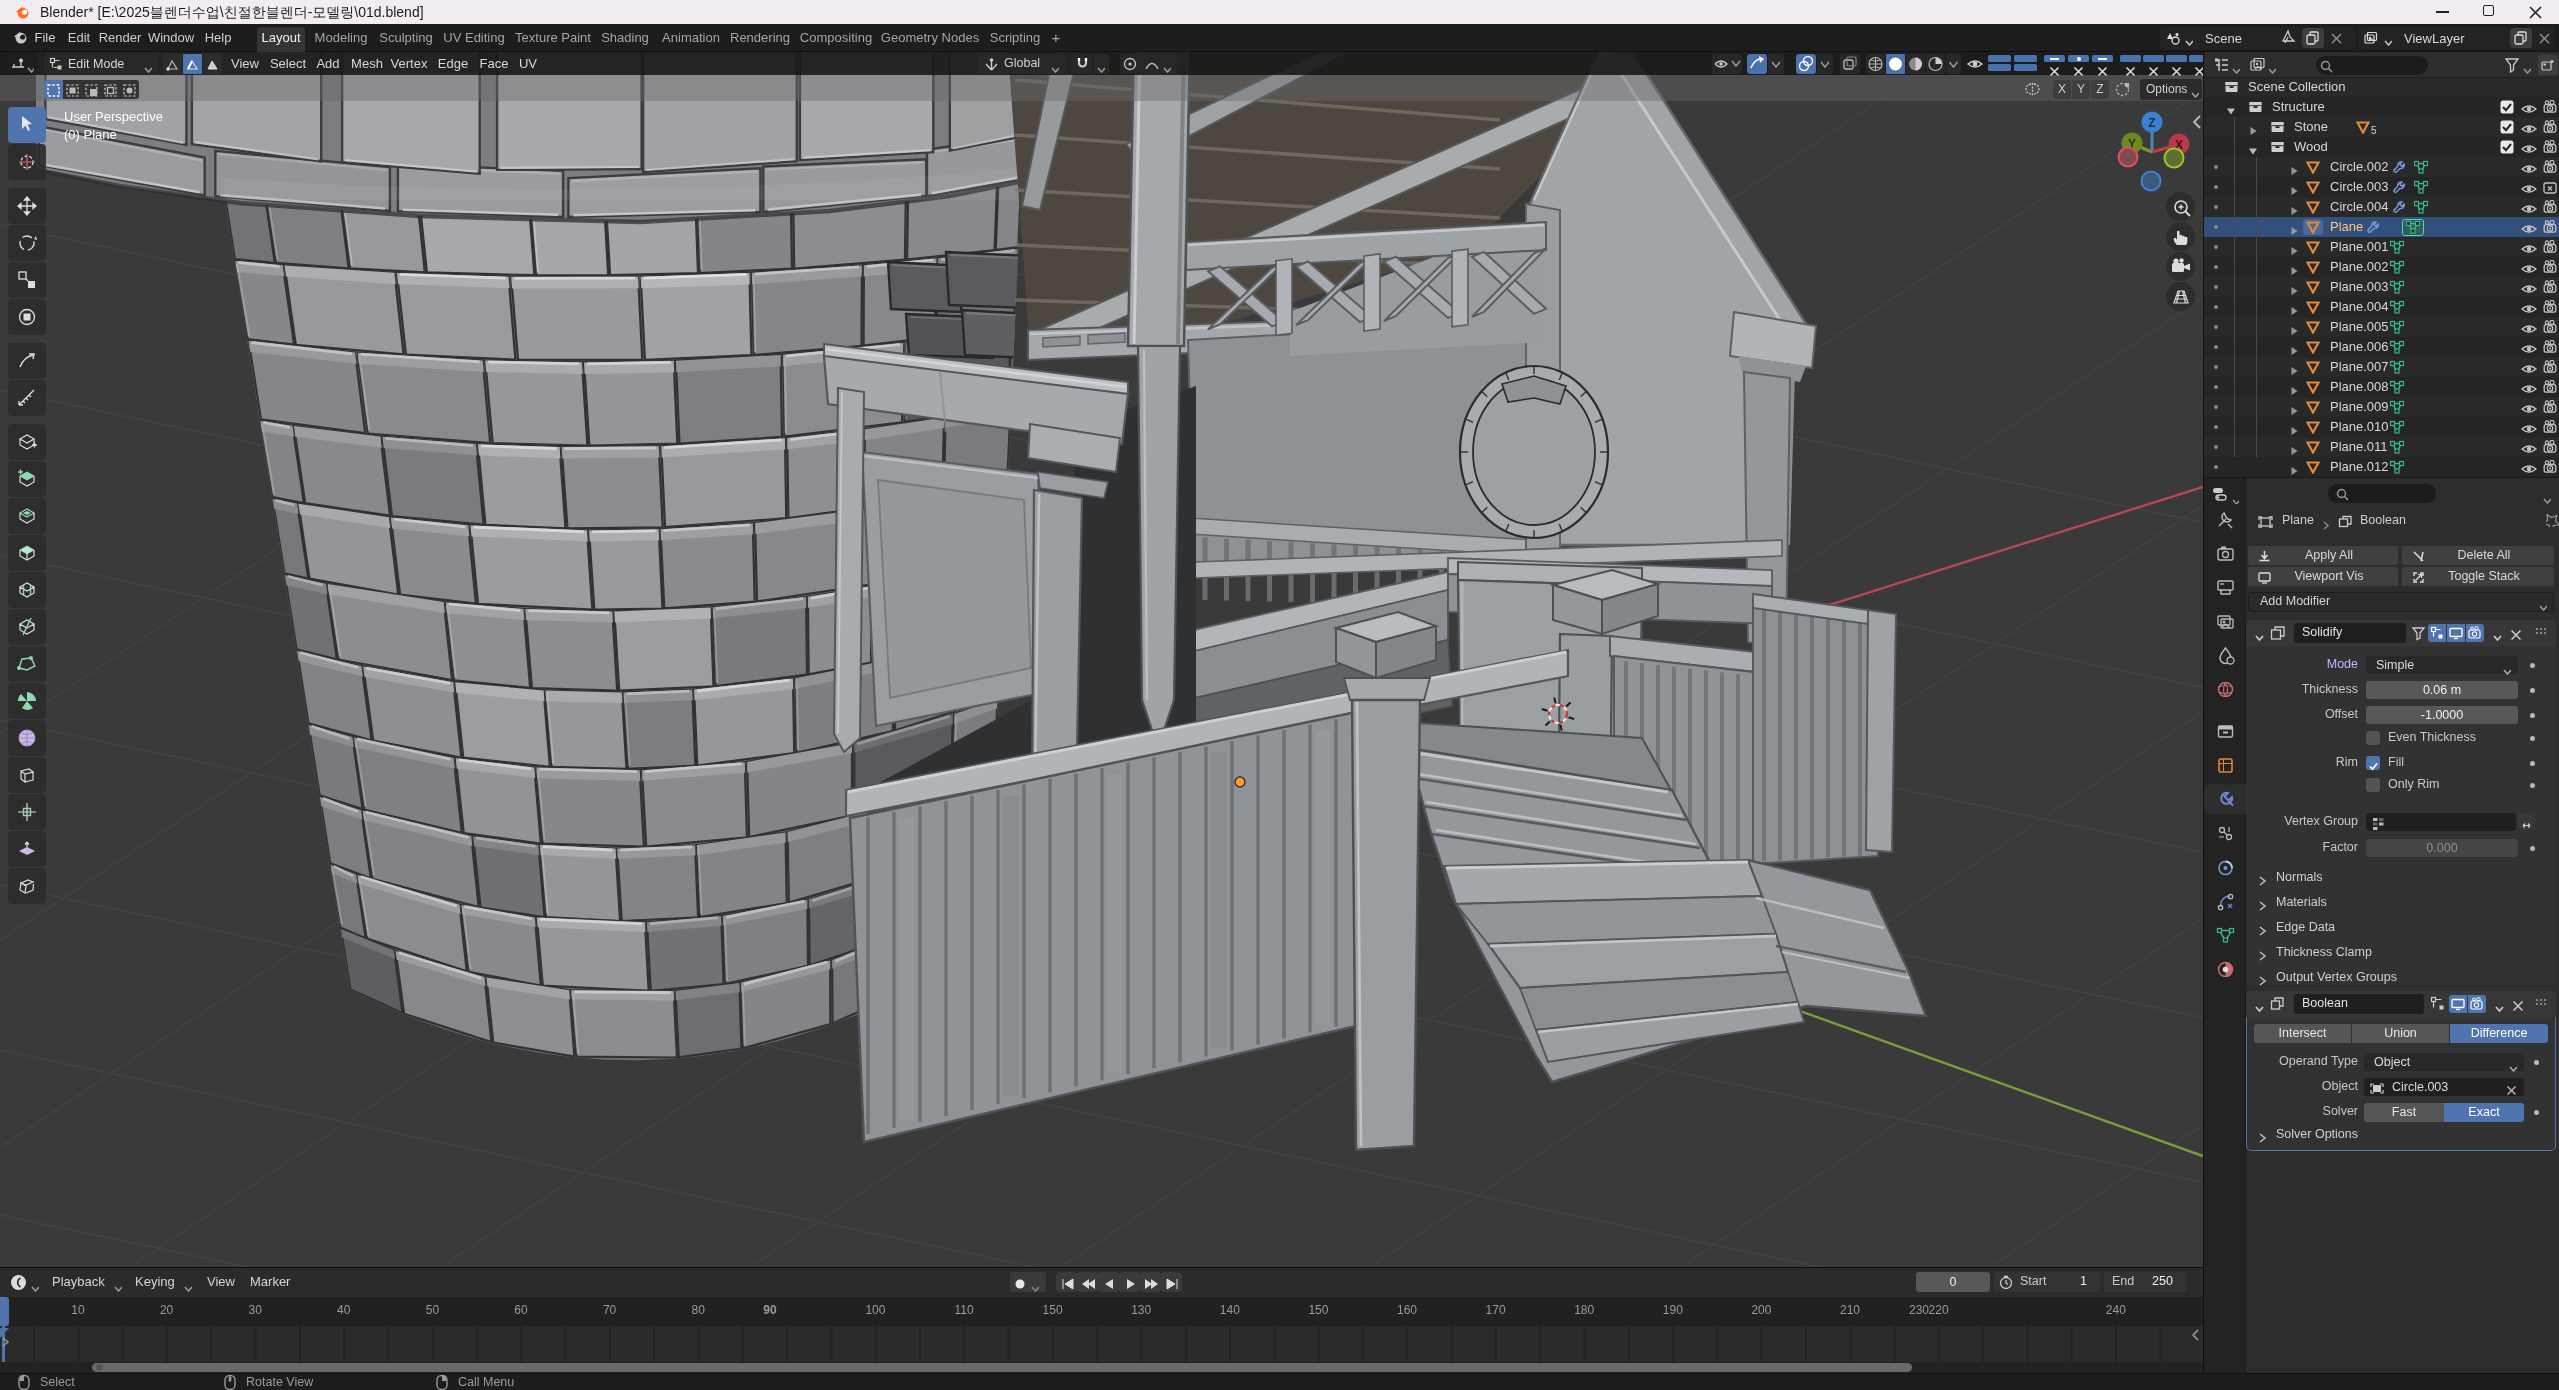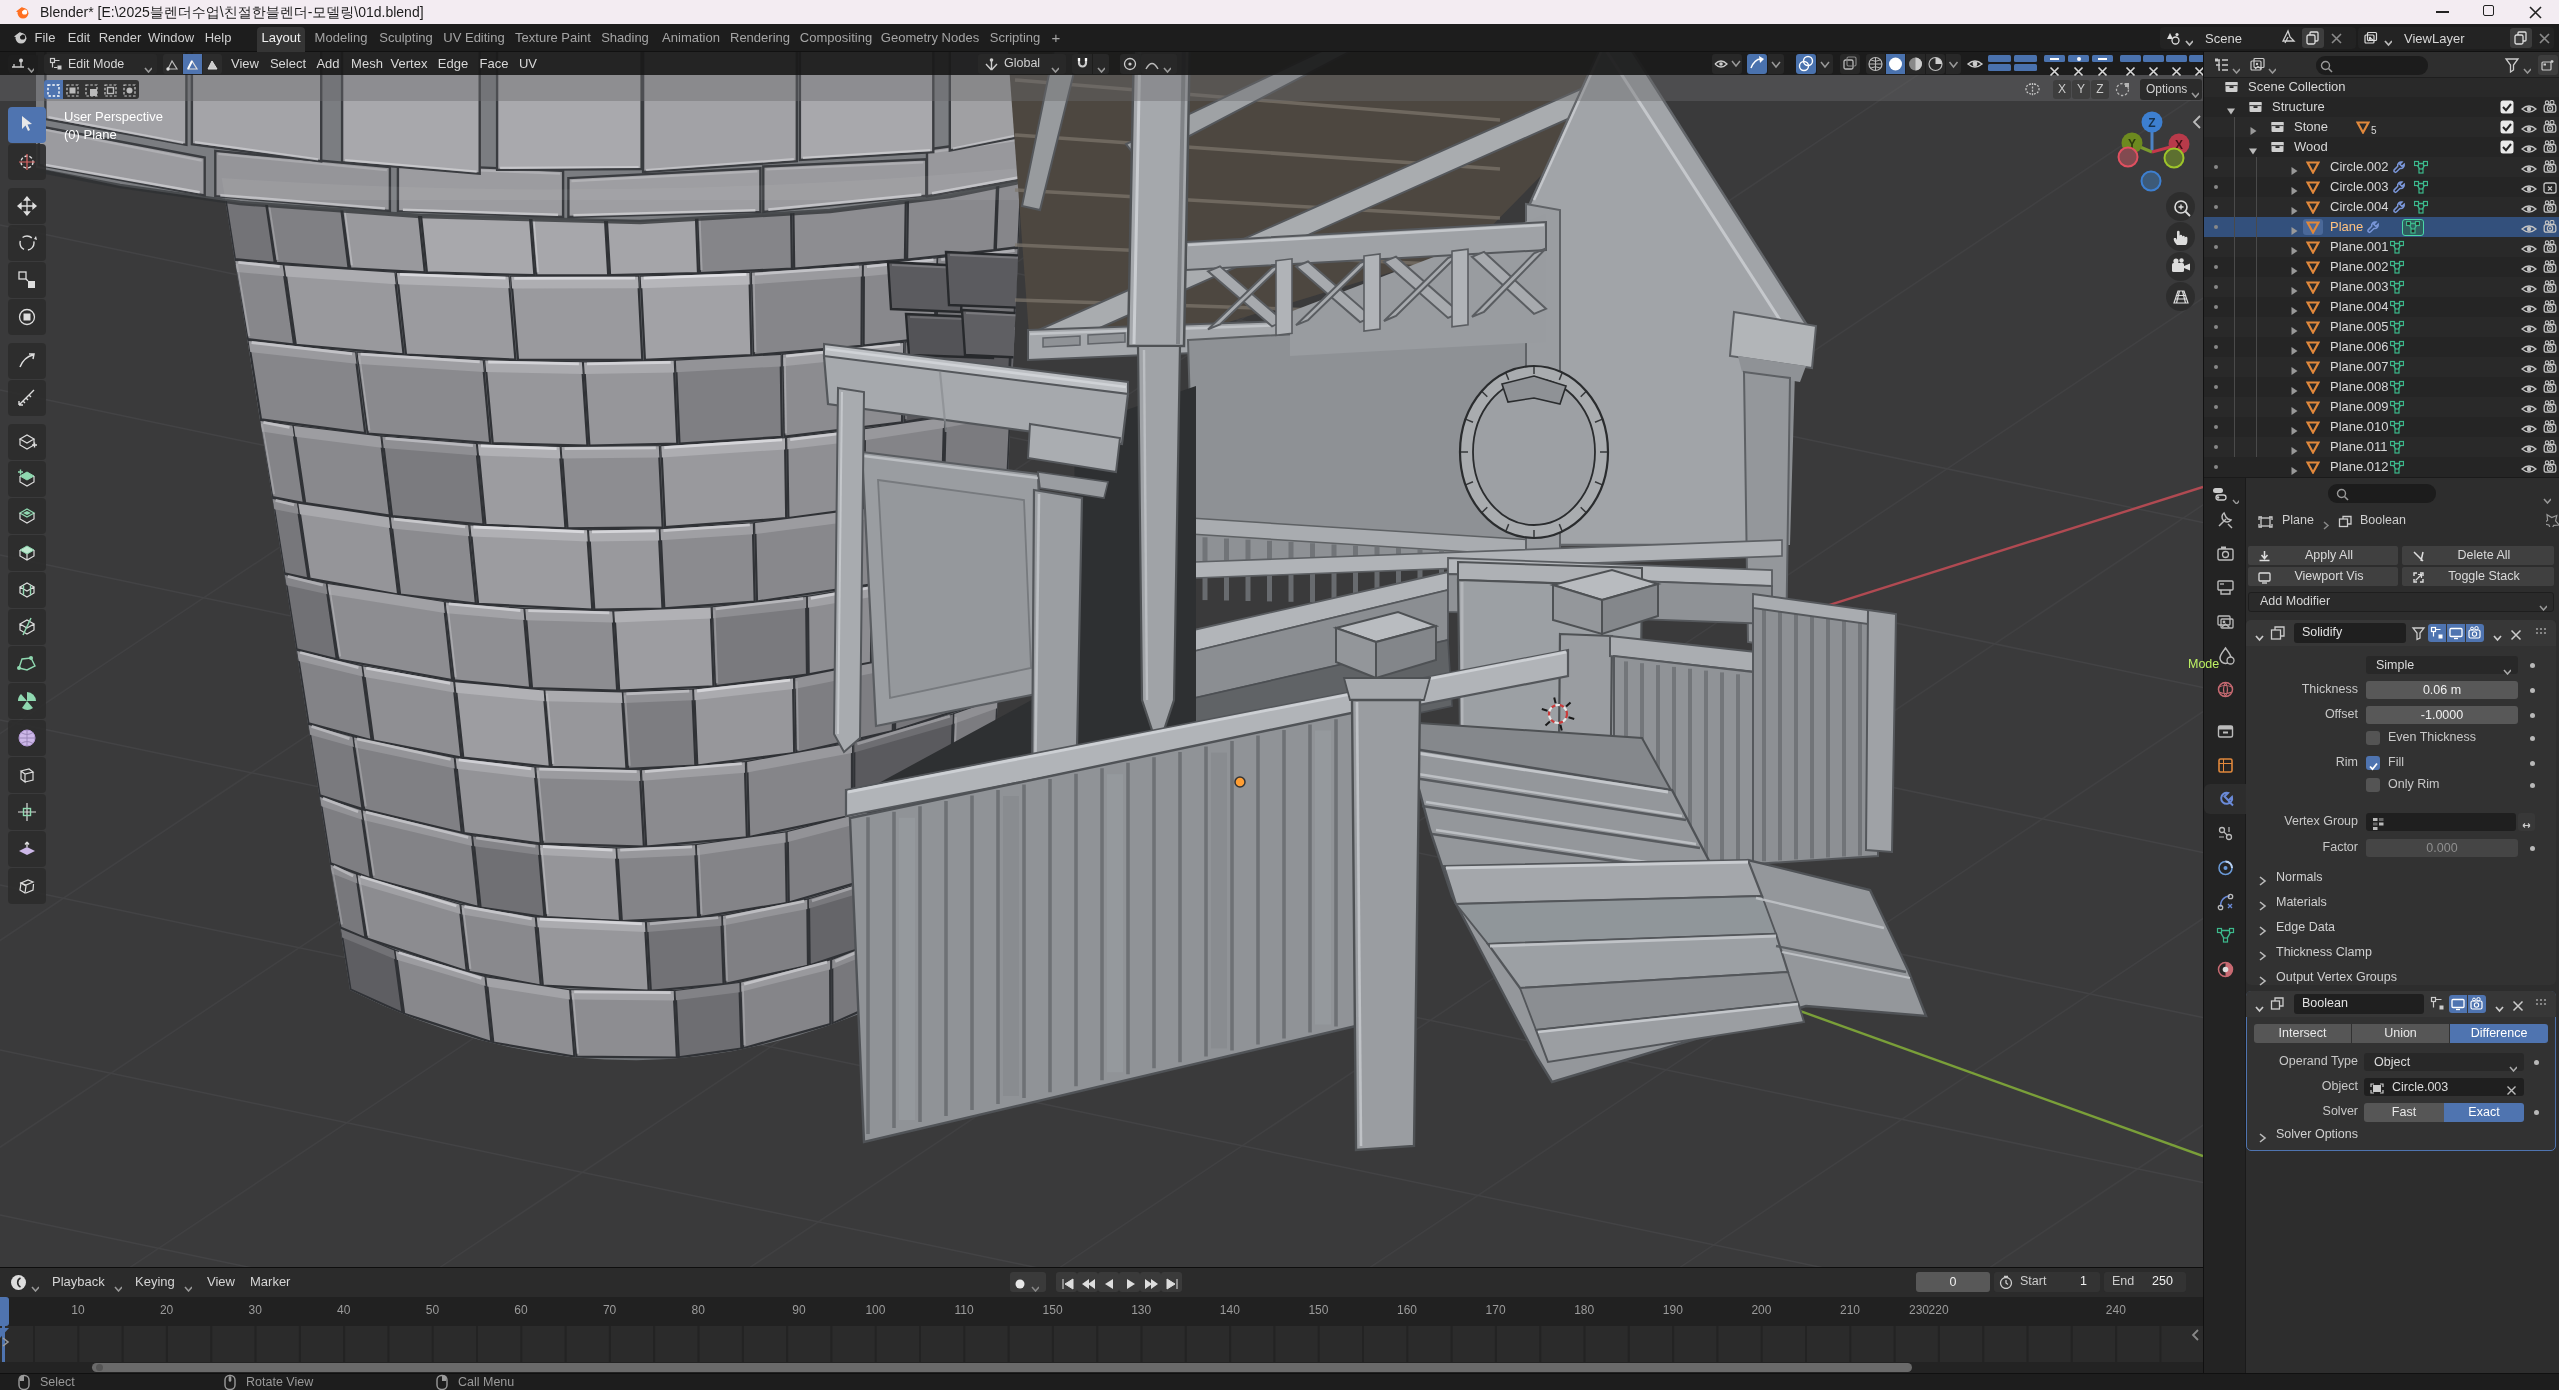--- a/index.html
+++ b/index.html
@@ -1722,21 +1722,21 @@
       <path d="M1.5 1.5 L10.5 10.5 M10.5 1.5 L1.5 10.5" stroke="#ccc" stroke-width="1.5"></path>
     </svg></div>
 <div style="position:absolute;left:2534px;top:626px;width:14px;height:14px;"><svg width="14" height="14" viewBox="0 0 14 14">
       <circle cx="3" cy="3" r="1.1" fill="#999"></circle>
       <circle cx="7" cy="3" r="1.1" fill="#999"></circle>
       <circle cx="11" cy="3" r="1.1" fill="#999"></circle>
       <circle cx="3" cy="7" r="1.1" fill="#999"></circle>
       <circle cx="7" cy="7" r="1.1" fill="#999"></circle>
       <circle cx="11" cy="7" r="1.1" fill="#999"></circle>
     </svg></div>
-<div style="position:absolute;left:2188px;top:657px;width:170px;height:16px;color:#bef264;font-size:12.5px;white-space:nowrap;">Mode</div>
+<div style="position:absolute;left:2188px;top:657px;width:170px;height:16px;color:#c4b5fd;font-size:12.5px;text-align:right;white-space:nowrap;">Mode</div>
 <div style="position:absolute;left:2366px;top:656px;width:152px;height:18px;background:#282828;border-radius:3px;"></div>
 <div style="position:absolute;top:658px;font-size:12.5px;color:#dcdcdc;white-space:nowrap;font-weight:400;left:2376px;">Simple</div>
 <div style="position:absolute;left:2502px;top:661px;width:9px;height:9px;"><svg width="9" height="9" viewBox="0 0 9 9">
       <path d="M2 4 L5.5 8 L9 4" fill="none" stroke="#aaa" stroke-width="1.5"></path>
     </svg></div>
 <div style="position:absolute;left:2530px;top:663px;width:5px;height:5px;border-radius:50%;background:#b8b8b8;"></div>
 <div style="position:absolute;left:2188px;top:682px;width:170px;height:16px;color:#c8c8c8;font-size:12.5px;text-align:right;white-space:nowrap;">Thickness</div>
 <div style="position:absolute;left:2366px;top:681px;width:152px;height:18px;background:#585858;border-radius:3px;"></div>
 <div style="position:absolute;top:683px;font-size:12.5px;color:#f0f0f0;white-space:nowrap;font-weight:400;left:2442px;transform:translateX(-50%);">0.06 m</div>
 <div style="position:absolute;left:2530px;top:688px;width:5px;height:5px;border-radius:50%;background:#b8b8b8;"></div>
@@ -1927,21 +1927,21 @@
 <div style="position:absolute;top:1274px;font-size:12.5px;color:#f0f0f0;white-space:nowrap;font-weight:400;left:2152px;">250</div>
 <div style="position:absolute;left:0;top:1297px;width:2203px;height:29px;background:#212121;"></div>
 <div style="position:absolute;top:1303px;font-size:12px;color:#9b9b9b;white-space:nowrap;font-weight:400;left:78.0px;transform:translateX(-50%);">10</div>
 <div style="position:absolute;top:1303px;font-size:12px;color:#9b9b9b;white-space:nowrap;font-weight:400;left:166.6px;transform:translateX(-50%);">20</div>
 <div style="position:absolute;top:1303px;font-size:12px;color:#9b9b9b;white-space:nowrap;font-weight:400;left:255.2px;transform:translateX(-50%);">30</div>
 <div style="position:absolute;top:1303px;font-size:12px;color:#9b9b9b;white-space:nowrap;font-weight:400;left:343.79999999999995px;transform:translateX(-50%);">40</div>
 <div style="position:absolute;top:1303px;font-size:12px;color:#9b9b9b;white-space:nowrap;font-weight:400;left:432.4px;transform:translateX(-50%);">50</div>
 <div style="position:absolute;top:1303px;font-size:12px;color:#9b9b9b;white-space:nowrap;font-weight:400;left:521.0px;transform:translateX(-50%);">60</div>
 <div style="position:absolute;top:1303px;font-size:12px;color:#9b9b9b;white-space:nowrap;font-weight:400;left:609.5999999999999px;transform:translateX(-50%);">70</div>
 <div style="position:absolute;top:1303px;font-size:12px;color:#9b9b9b;white-space:nowrap;font-weight:400;left:698.1999999999999px;transform:translateX(-50%);">80</div>
-<div style="position:absolute;top:1303px;font-size:12px;color:#9b9b9b;white-space:nowrap;font-weight:400;left:799px;transform:translateX(-50%);">90</div>
+<div style="position:absolute;top:1303px;font-size:12px;color:#9b9b9b;white-space:nowrap;font-weight:700;left:770px;transform:translateX(-50%);">90</div>
 <div style="position:absolute;top:1303px;font-size:12px;color:#9b9b9b;white-space:nowrap;font-weight:400;left:875.4px;transform:translateX(-50%);">100</div>
 <div style="position:absolute;top:1303px;font-size:12px;color:#9b9b9b;white-space:nowrap;font-weight:400;left:964.0px;transform:translateX(-50%);">110</div>
 <div style="position:absolute;top:1303px;font-size:12px;color:#9b9b9b;white-space:nowrap;font-weight:400;left:1052.6px;transform:translateX(-50%);">150</div>
 <div style="position:absolute;top:1303px;font-size:12px;color:#9b9b9b;white-space:nowrap;font-weight:400;left:1141.1999999999998px;transform:translateX(-50%);">130</div>
 <div style="position:absolute;top:1303px;font-size:12px;color:#9b9b9b;white-space:nowrap;font-weight:400;left:1229.8px;transform:translateX(-50%);">140</div>
 <div style="position:absolute;top:1303px;font-size:12px;color:#9b9b9b;white-space:nowrap;font-weight:400;left:1318.3999999999999px;transform:translateX(-50%);">150</div>
 <div style="position:absolute;top:1303px;font-size:12px;color:#9b9b9b;white-space:nowrap;font-weight:400;left:1407.0px;transform:translateX(-50%);">160</div>
 <div style="position:absolute;top:1303px;font-size:12px;color:#9b9b9b;white-space:nowrap;font-weight:400;left:1495.6px;transform:translateX(-50%);">170</div>
 <div style="position:absolute;top:1303px;font-size:12px;color:#9b9b9b;white-space:nowrap;font-weight:400;left:1584.1999999999998px;transform:translateX(-50%);">180</div>
 <div style="position:absolute;top:1303px;font-size:12px;color:#9b9b9b;white-space:nowrap;font-weight:400;left:1672.8px;transform:translateX(-50%);">190</div>

